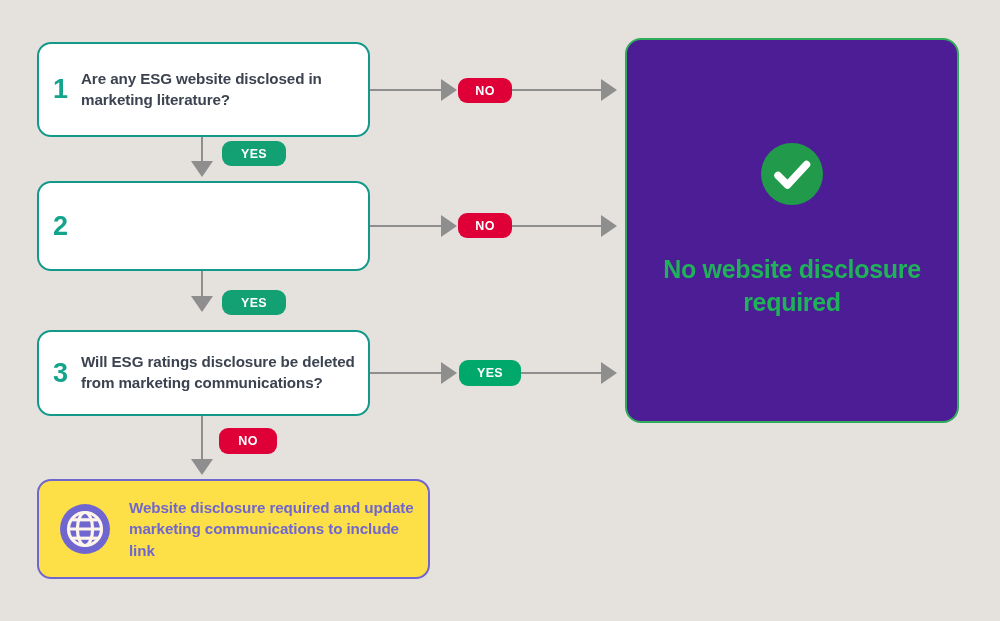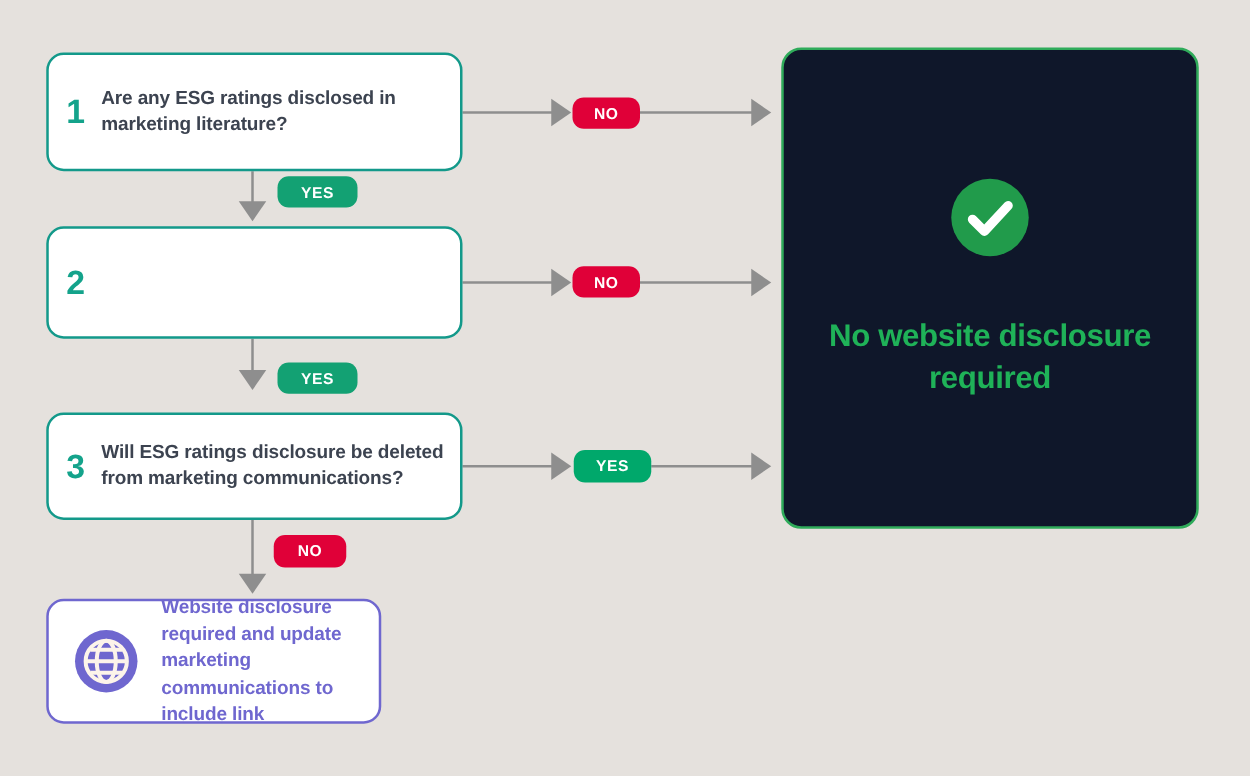--- a/index.html
+++ b/index.html
@@ -44,22 +44,22 @@
     padding-right: 8px;
   }
 
   #qbox-1 { left: 37px; top: 42px;  width: 333px; height: 95px; }
   #qbox-2 { left: 37px; top: 181px; width: 333px; height: 90px; }
   #qbox-3 { left: 37px; top: 330px; width: 333px; height: 86px; }
 
   
   #outcome-box {
     position: absolute;
-    left: 37px; top: 479px; width: 268px; height: 100px;
-    background: #ffffff;
+    left: 37px; top: 479px; width: 393px; height: 100px;
+    background: #fde047;
     border: 2.5px solid #6f67cf;
     border-radius: 14px;
     display: flex;
     align-items: center;
     padding-left: 20px;
   }
   .globe {
     flex: 0 0 52px;
     width: 52px; height: 52px;
     position: relative;
@@ -71,21 +71,21 @@
     line-height: 1.42;
     letter-spacing: -0.1px;
     padding-left: 18px;
   }
 
   
   #result-panel {
     position: absolute;
     left: 625px; top: 38px;
     width: 334px; height: 385px;
-    background: #0f172a;
+    background: #4c1d95;
     border: 2.5px solid #2fab5a;
     border-radius: 16px;
     display: flex;
     flex-direction: column;
     align-items: center;
     justify-content: center;
   }
   .check-circle {
     width: 62px; height: 62px;
     border-radius: 50%;
@@ -176,21 +176,21 @@
   <div class="h-line" style="left:370px; top:372px; width:76px;"></div>
   <div class="arrow-right" style="left:441px; top:362px;"></div>
   <div class="h-line" style="left:521px; top:372px; width:82px;"></div>
   <div class="arrow-right" style="left:601px; top:362px;"></div>
 
   <div class="v-line" style="left:201px; top:416px; height:46px;"></div>
   <div class="arrow-down" style="left:191px; top:459px;"></div>
 
   <div class="qbox" id="qbox-1">
     <span class="qnum">1</span>
-    <span class="qtext">Are any ESG ratings disclosed in marketing literature?</span>
+    <span class="qtext">Are any ESG website disclosed in marketing literature?</span>
   </div>
 
   <div class="qbox" id="qbox-2">
     <span class="qnum">2</span>
   </div>
 
   <div class="qbox" id="qbox-3">
     <span class="qnum">3</span>
     <span class="qtext">Will ESG ratings disclosure be deleted from marketing communications?</span>
   </div>

